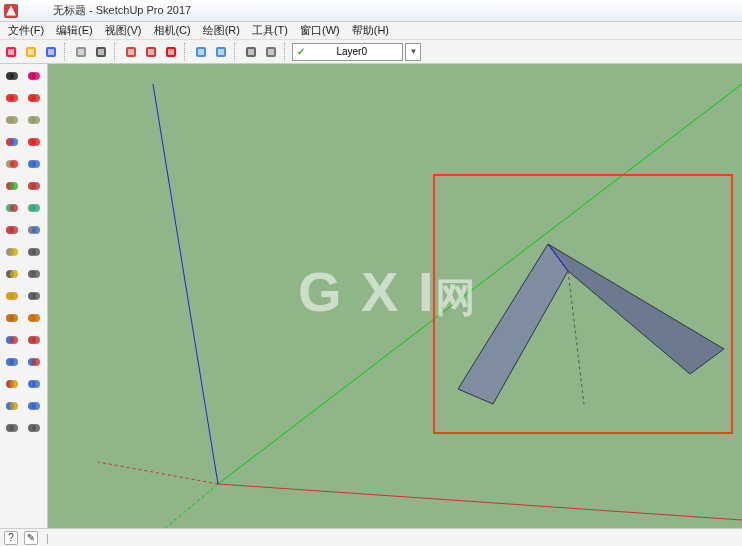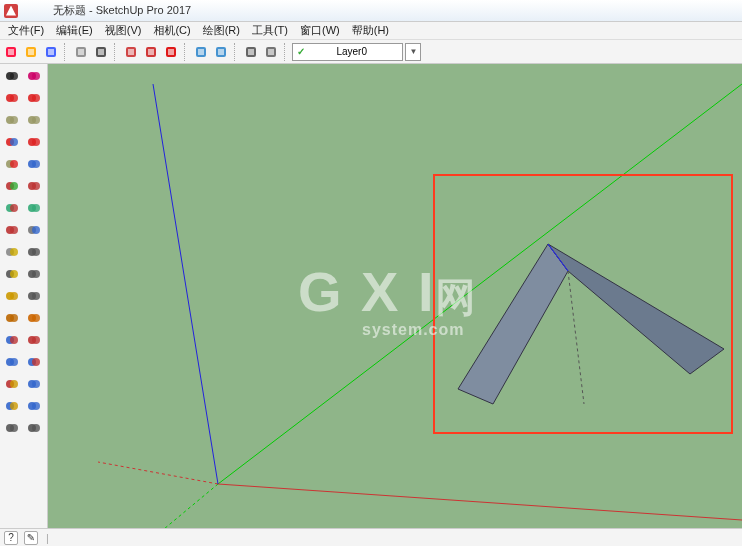--- a/index.html
+++ b/index.html
@@ -364,21 +364,20 @@
         <line x1="170" y1="420" x2="50" y2="398" stroke="#c33" stroke-width="1" stroke-dasharray="3 3"></line>
         <line x1="170" y1="420" x2="105" y2="20" stroke="#22d" stroke-width="1"></line>
         <polygon points="410,325 500,180 520,207 445,340" fill="#7f8da0" stroke="#334" stroke-width="1"></polygon>
         <polygon points="500,180 520,207 642,310 676,285" fill="#6b7a8e" stroke="#334" stroke-width="1"></polygon>
         <line x1="500" y1="180" x2="520" y2="207" stroke="#22f" stroke-width="1"></line>
         <line x1="520" y1="207" x2="536" y2="340" stroke="#555" stroke-width="1" stroke-dasharray="3 3"></line>
       </svg>
     <div class="highlight-box" id="hl-box" style="left: 385px; top: 110px; width: 300px; height: 260px;"></div>
     <div class="watermark" style="left:250px;top:200px;">
       <div><span class="big">G X I</span><span class="net">网</span></div>
-      <div class="small">system.com</div>
     </div>
   </div>
 </div>
 
 <div class="statusbar">
   <div class="sb-icon">?</div>
   <div class="sb-icon">✎</div>
   <span class="sep">|</span>
 </div>
 

